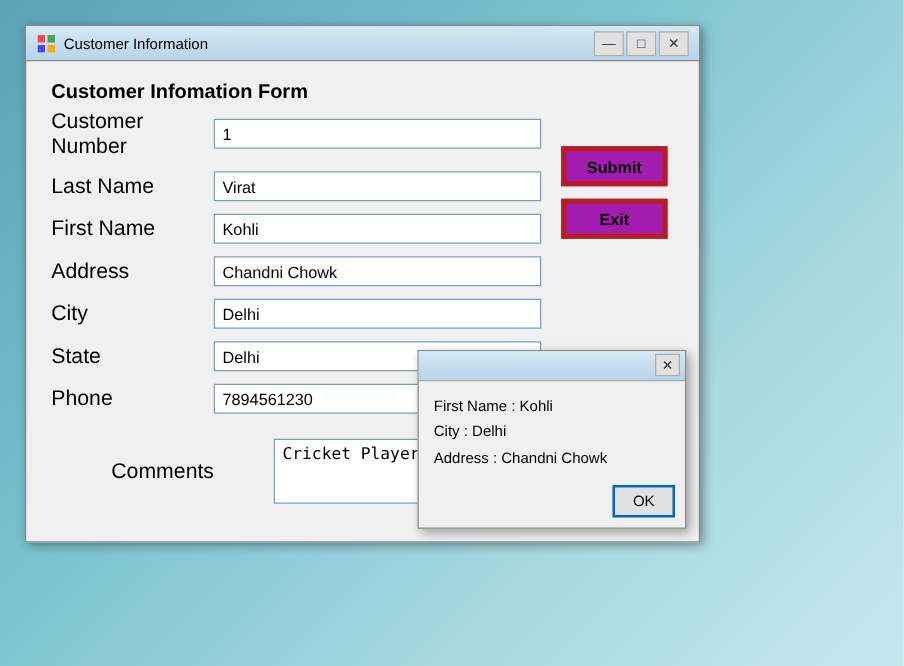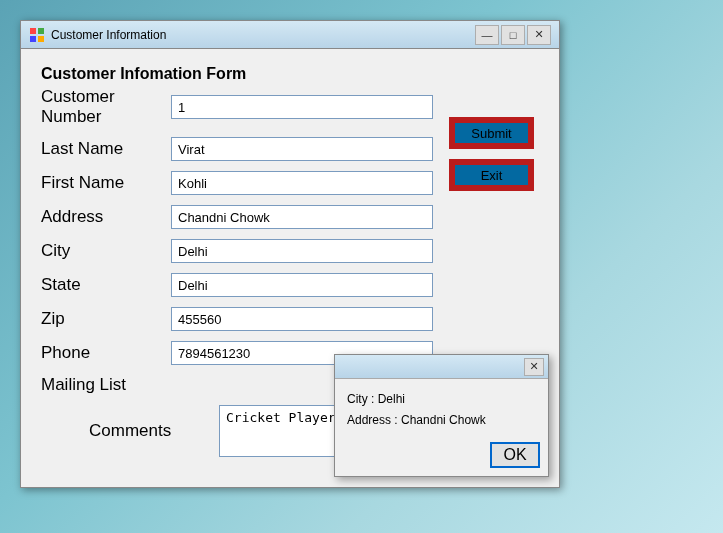--- a/index.html
+++ b/index.html
@@ -158,26 +158,26 @@
       display: flex;
       flex-direction: column;
       gap: 10px;
       padding-top: 30px;
       width: 90px;
     }
 
     .btn {
       width: 85px;
       height: 32px;
-      background: #0369a1;
-      border: 6px solid #b91c1c;
+      background: #a21caf;
+      border: 4px solid #b91c1c;
       font-size: 13px;
       cursor: pointer;
       color: #000;
-      font-weight: 400;
+      font-weight: 700;
     }
 
     
     .popup-overlay {
       position: absolute;
       top: 0;
       left: 0;
       right: 0;
       bottom: 0;
       pointer-events: none;
@@ -231,21 +231,21 @@
       display: flex;
       justify-content: flex-end;
       padding: 4px 8px 8px 8px;
     }
 
     .ok-btn {
       width: 50px;
       height: 26px;
       background: #e1e1e1;
       border: 2px solid #0066cc;
-      font-size: 16px;
+      font-size: 12px;
       cursor: pointer;
       color: #000;
     }
   </style>
 </head>
 <body>
 
 <div class="window">
 
   <div class="title-bar">
@@ -295,32 +295,27 @@
         <div class="form-row">
           <label class="form-label">City</label>
           <input class="form-input" type="text" value="Delhi" style="">
         </div>
 
         <div class="form-row">
           <label class="form-label">State</label>
           <input class="form-input" type="text" value="Delhi" style="">
         </div>
 
-        <div class="form-row">
-          <label class="form-label">Zip</label>
-          <input class="form-input" type="text" value="455560" style="">
-        </div>
 
         <div class="form-row">
           <label class="form-label">Phone</label>
           <input class="form-input" type="text" value="7894561230" style="">
         </div>
 
         <div class="form-row">
-          <label class="form-label">Mailing List</label>
         </div>
 
         <div class="form-row comments-row">
           <label class="form-label">Comments</label>
           <textarea class="textarea-input" style="">Cricket Player</textarea>
         </div>
 
       </div>
 
       <div class="buttons-section">
@@ -330,20 +325,21 @@
     </div>
   </div>
 
   <div class="popup-overlay">
     <div class="popup-dialog">
       <div class="popup-title-bar">
         <button class="popup-close-btn">✕</button>
       </div>
       <div class="popup-content">
         <div class="popup-info-text">
+          <div>First Name : Kohli</div>
           <div>City : Delhi</div>
           <div>Address : Chandni Chowk</div>
         </div>
       </div>
       <div class="popup-footer">
         <button class="ok-btn">OK</button>
       </div>
     </div>
   </div>
 

